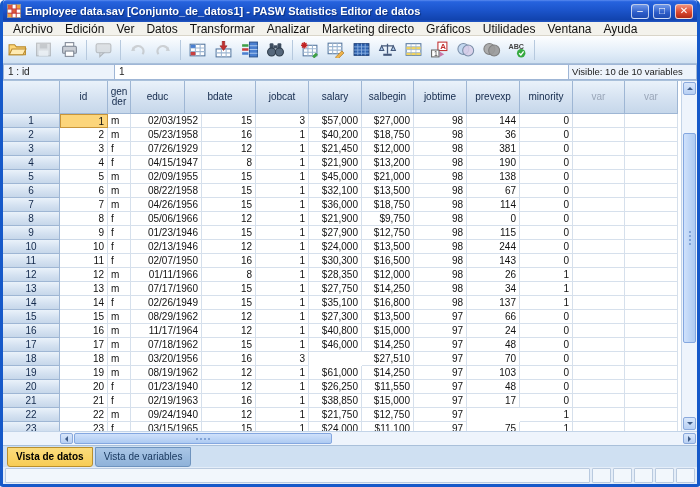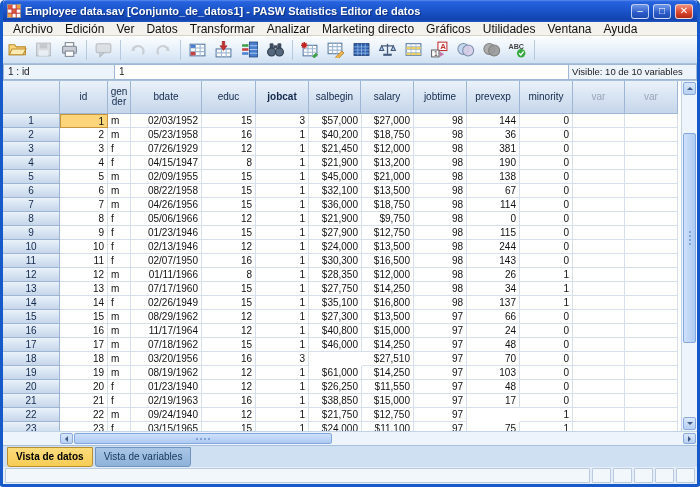--- a/index.html
+++ b/index.html
@@ -317,25 +317,25 @@
     <div class="ref-edit">1</div>
     <div class="ref-visible">Visible: 10 de 10 variables</div>
   </div>
 
   <div class="grid-wrap">
     <div class="grid-scroll">
       <div class="grid-header-row">
         <div class="hdr corner-cell"></div>
       <div class="hdr col-hdr" style="width: 48px; flex: 0 0 48px;">id</div>
           <div class="hdr col-hdr" style="width: 23px; flex: 0 0 23px;">gender</div>
+          <div class="hdr col-hdr" style="width: 54px; flex: 0 0 54px;">educ</div>
           <div class="hdr col-hdr" style="width: 71px; flex: 0 0 71px;">bdate</div>
-          <div class="hdr col-hdr" style="width: 54px; flex: 0 0 54px;">educ</div>
-          <div class="hdr col-hdr" style="width: 53px; flex: 0 0 53px; font-weight: bold;">jobcat</div>
+          <div class="hdr col-hdr" style="width: 53px; flex: 0 0 53px;">jobcat</div>
+          <div class="hdr col-hdr" style="width: 53px; flex: 0 0 53px;">salary</div>
           <div class="hdr col-hdr" style="width: 52px; flex: 0 0 52px;">salbegin</div>
-          <div class="hdr col-hdr" style="width: 53px; flex: 0 0 53px;">salary</div>
           <div class="hdr col-hdr" style="width: 53px; flex: 0 0 53px;">jobtime</div>
           <div class="hdr col-hdr" style="width: 53px; flex: 0 0 53px;">prevexp</div>
           <div class="hdr col-hdr" style="width: 53px; flex: 0 0 53px;">minority</div>
           <div class="hdr col-hdr var-hdr" style="width: 52px; flex: 0 0 52px;">var</div>
           <div class="hdr col-hdr var-hdr" style="width: 53px; flex: 0 0 53px;">var</div>
         </div>
       <div>
           <div class="grid-row">
             <div class="row-hdr">1</div>
             <div class="cell ar selected" style="width: 48px; flex: 0 0 48px;">1</div>

